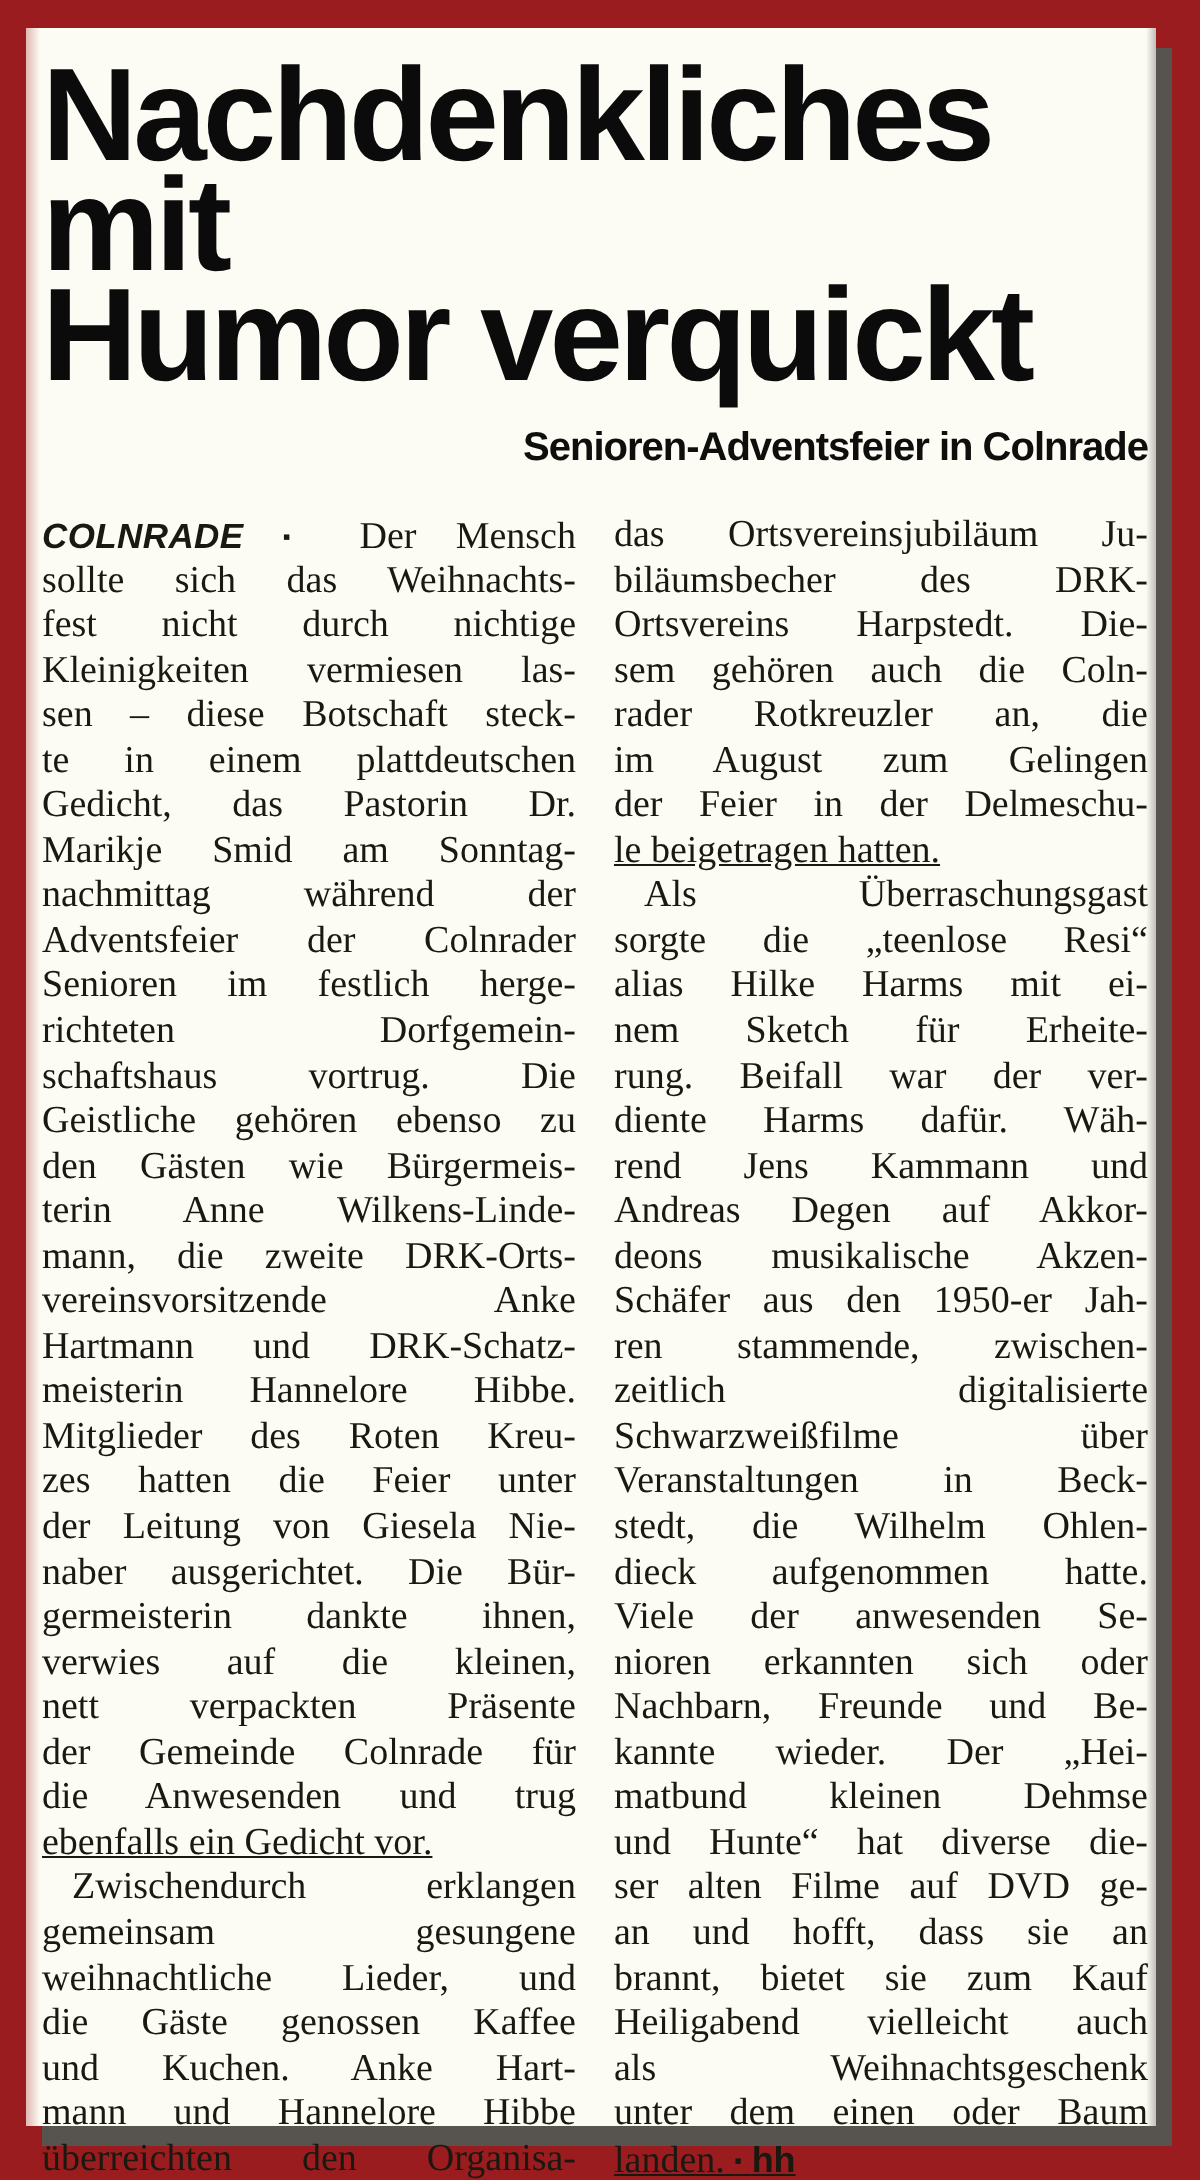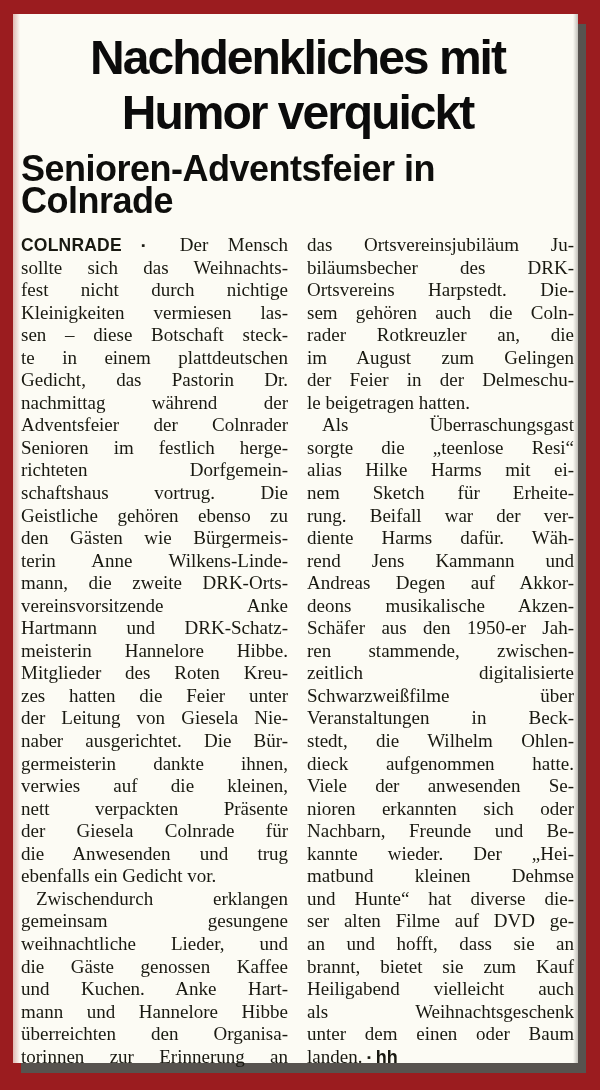--- a/index.html
+++ b/index.html
@@ -26,34 +26,33 @@
     pointer-events:none;
   }
   
   .paper::after{
     content:"";position:absolute;right:0;top:0;bottom:0;width:5px;
     background:linear-gradient(to left, rgba(40,35,30,.28), rgba(40,35,30,0));
     pointer-events:none;
   }
   .headline{
     margin-top:16px;
-    text-align:center;
     font-family:"Liberation Sans", sans-serif;
     font-weight:bold;
-    font-size:48px;
+    font-size:66px;
     line-height:55px;
     letter-spacing:-2px;
     color:#0b0b0b;
   }
   .subheadline{
     margin-top:13px;
-    text-align:left;
+    text-align:right;
     font-family:"Liberation Sans", sans-serif;
     font-weight:bold;
-    font-size:36px;
+    font-size:20px;
     letter-spacing:-0.5px;
     line-height:32px;
     color:#0e0e0c;
   }
   .body-cols{
     margin-top:17px;
     display:flex;
     gap:19px;
   }
   .col{
@@ -63,27 +62,28 @@
     font-size:19px;
   }
   .line{
     height:22.55px;
     line-height:22.55px;
     text-align:justify;
     text-align-last:justify;
     white-space:nowrap;
     overflow:visible;
   }
-  .line.nojust{text-align:left;text-align-last:left;}
+  .line.nojust{text-align:left;text-align-last:left;text-decoration:underline;}
   .line.indent{padding-left:15px;}
   .seg-dateline{
     font-family:"Liberation Sans", sans-serif;
     font-weight:bold;
     font-size:17.5px;
     letter-spacing:0.2px;
+    font-style:italic;
   }
   .seg-bullet{
     font-size:11px;
     vertical-align:2px;
   }
   .seg-sig{
     font-family:"Liberation Sans", sans-serif;
     font-weight:bold;
     font-size:18px;
   }
@@ -99,40 +99,41 @@
   <div class="subheadline">Senioren-Adventsfeier in Colnrade</div>
   <div class="body-cols">
     <div class="col" id="col-left">
         <div class="line"><span class="seg-dateline">COLNRADE</span> <span class="seg-bullet">▪</span> <span class="seg-text">Der Mensch</span></div>
         <div class="line">sollte sich das Weihnachts-</div>
         <div class="line">fest nicht durch nichtige</div>
         <div class="line">Kleinigkeiten vermiesen las-</div>
         <div class="line">sen – diese Botschaft steck-</div>
         <div class="line">te in einem plattdeutschen</div>
         <div class="line">Gedicht, das Pastorin Dr.</div>
+        <div class="line">Marikje Smid am Sonntag-</div>
         <div class="line">nachmittag während der</div>
         <div class="line">Adventsfeier der Colnrader</div>
         <div class="line">Senioren im festlich herge-</div>
         <div class="line">richteten Dorfgemein-</div>
         <div class="line">schaftshaus vortrug. Die</div>
         <div class="line">Geistliche gehören ebenso zu</div>
         <div class="line">den Gästen wie Bürgermeis-</div>
         <div class="line">terin Anne Wilkens-Linde-</div>
         <div class="line">mann, die zweite DRK-Orts-</div>
         <div class="line">vereinsvorsitzende Anke</div>
         <div class="line">Hartmann und DRK-Schatz-</div>
         <div class="line">meisterin Hannelore Hibbe.</div>
         <div class="line">Mitglieder des Roten Kreu-</div>
         <div class="line">zes hatten die Feier unter</div>
         <div class="line">der Leitung von Giesela Nie-</div>
         <div class="line">naber ausgerichtet. Die Bür-</div>
         <div class="line">germeisterin dankte ihnen,</div>
         <div class="line">verwies auf die kleinen,</div>
         <div class="line">nett verpackten Präsente</div>
-        <div class="line">der Giesela Colnrade für</div>
+        <div class="line">der Gemeinde Colnrade für</div>
         <div class="line">die Anwesenden und trug</div>
         <div class="line nojust">ebenfalls ein Gedicht vor.</div>
         <div class="line indent">Zwischendurch erklangen</div>
         <div class="line">gemeinsam gesungene</div>
         <div class="line">weihnachtliche Lieder, und</div>
         <div class="line">die Gäste genossen Kaffee</div>
         <div class="line">und Kuchen. Anke Hart-</div>
         <div class="line">mann und Hannelore Hibbe</div>
         <div class="line">überreichten den Organisa-</div>
         <div class="line">torinnen zur Erinnerung an</div>

